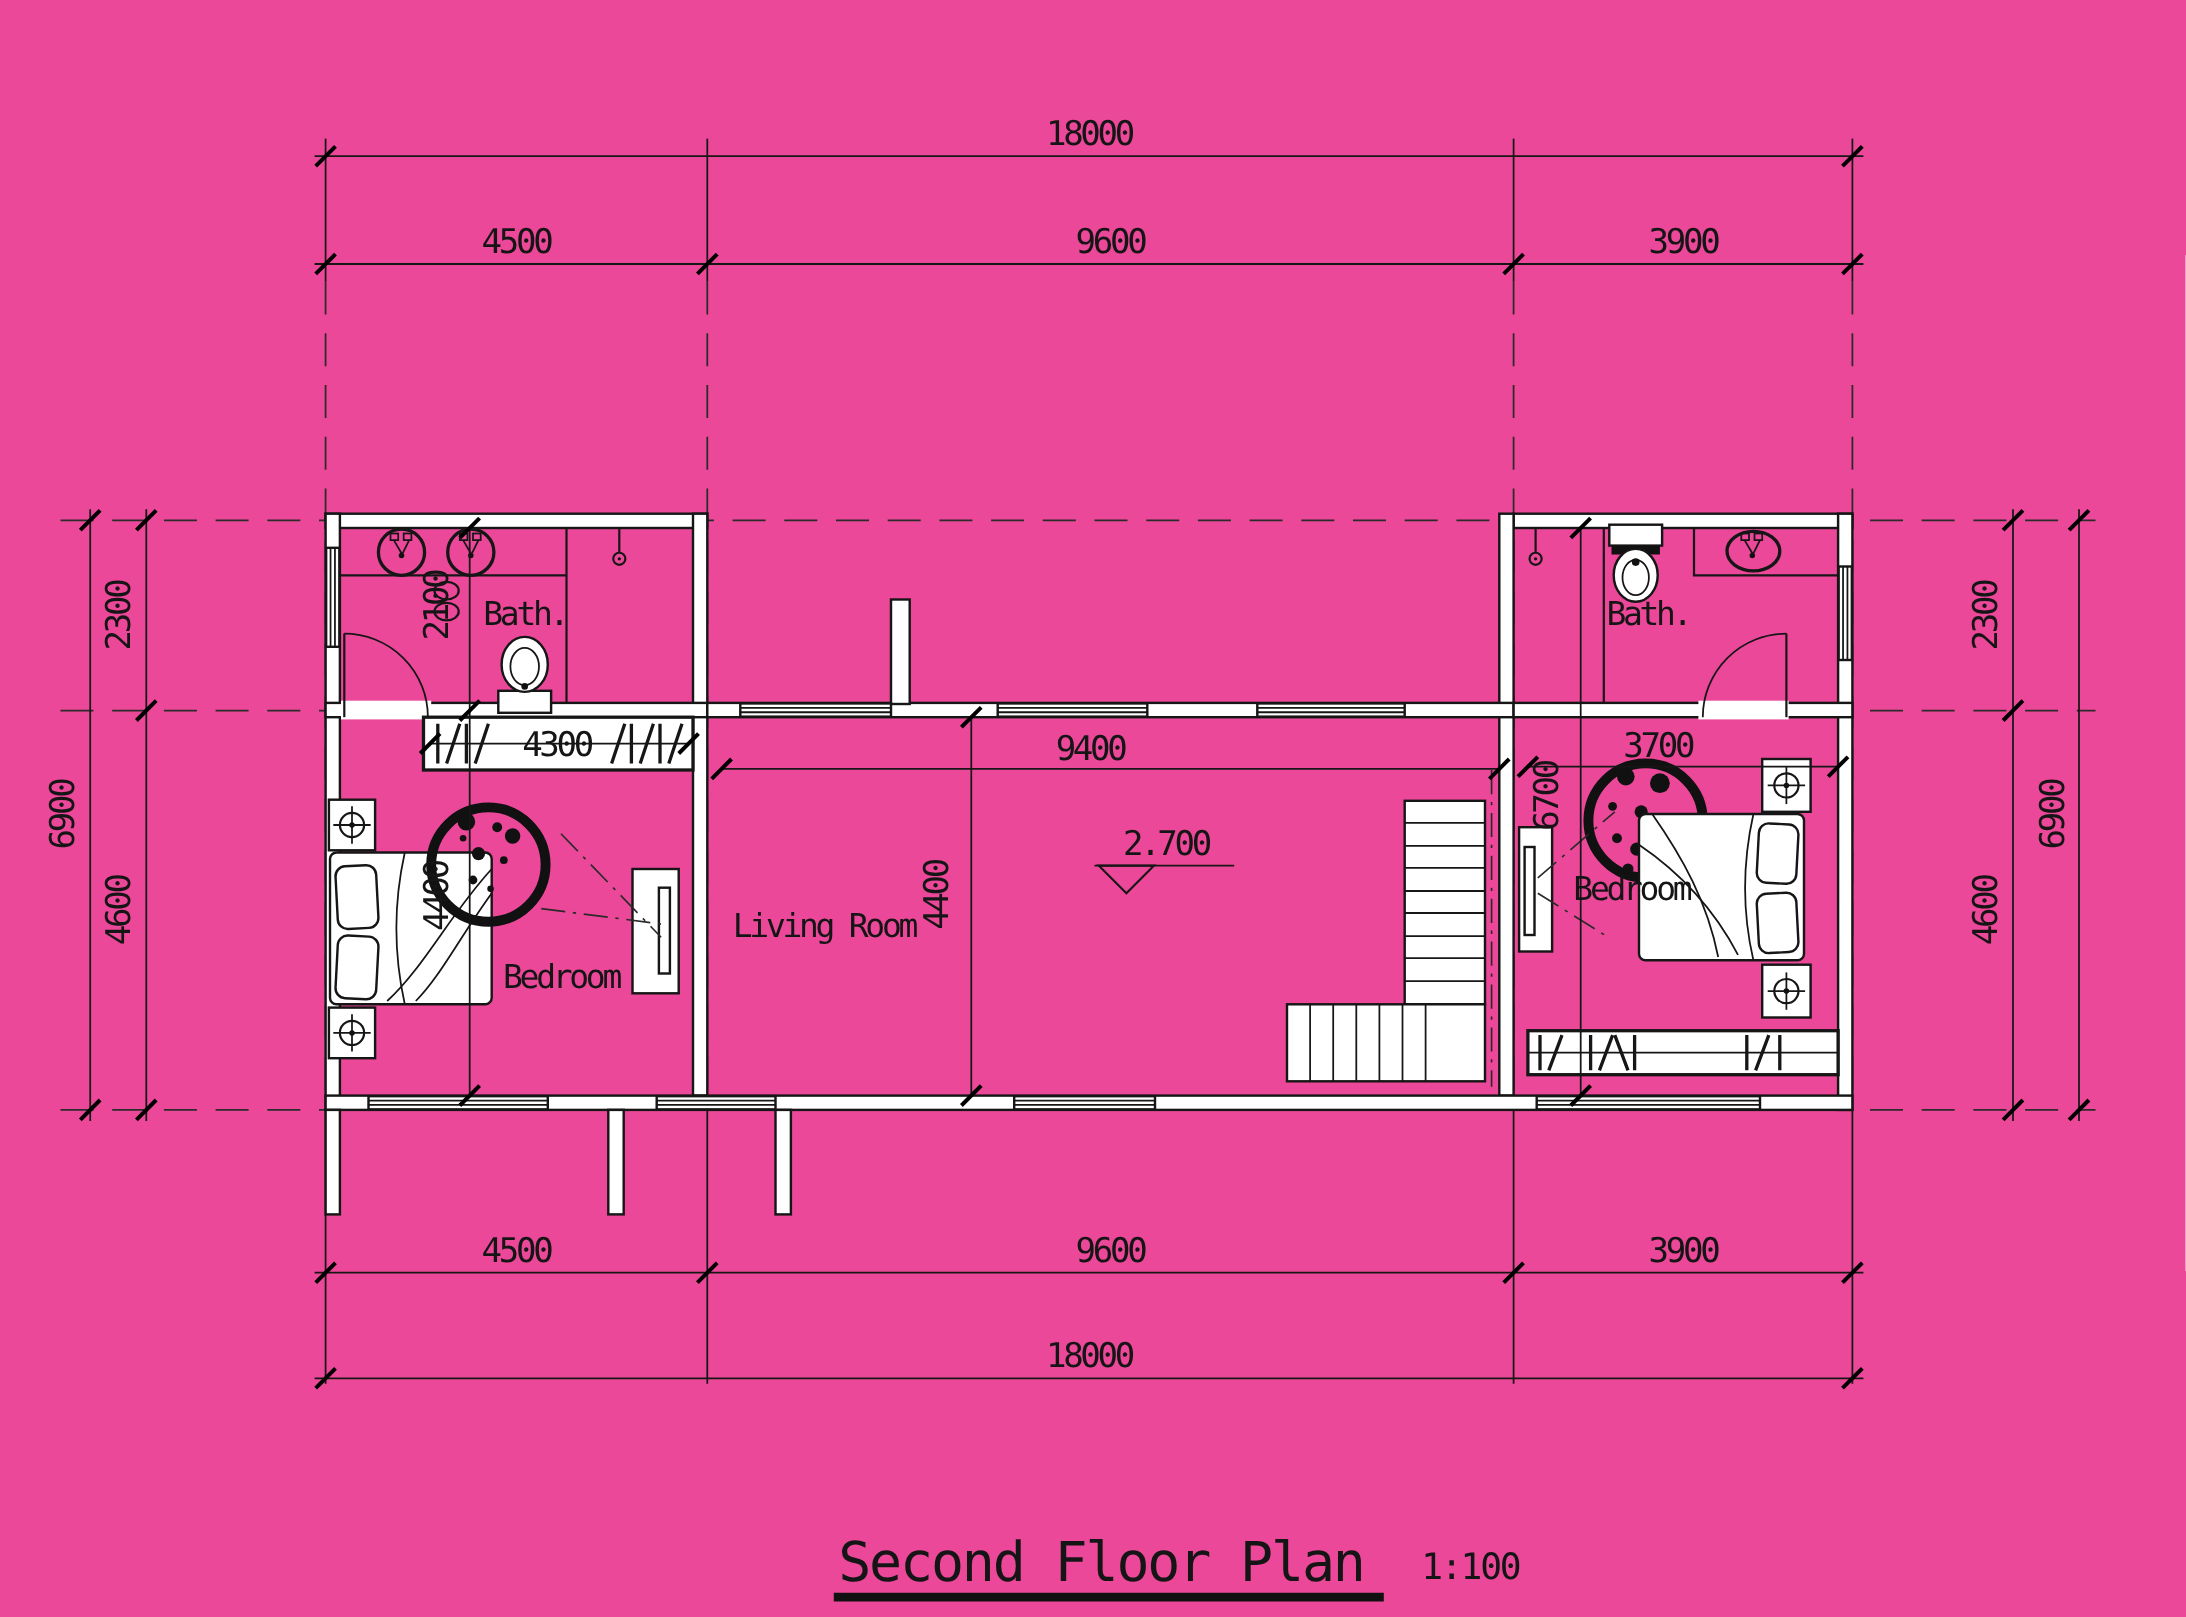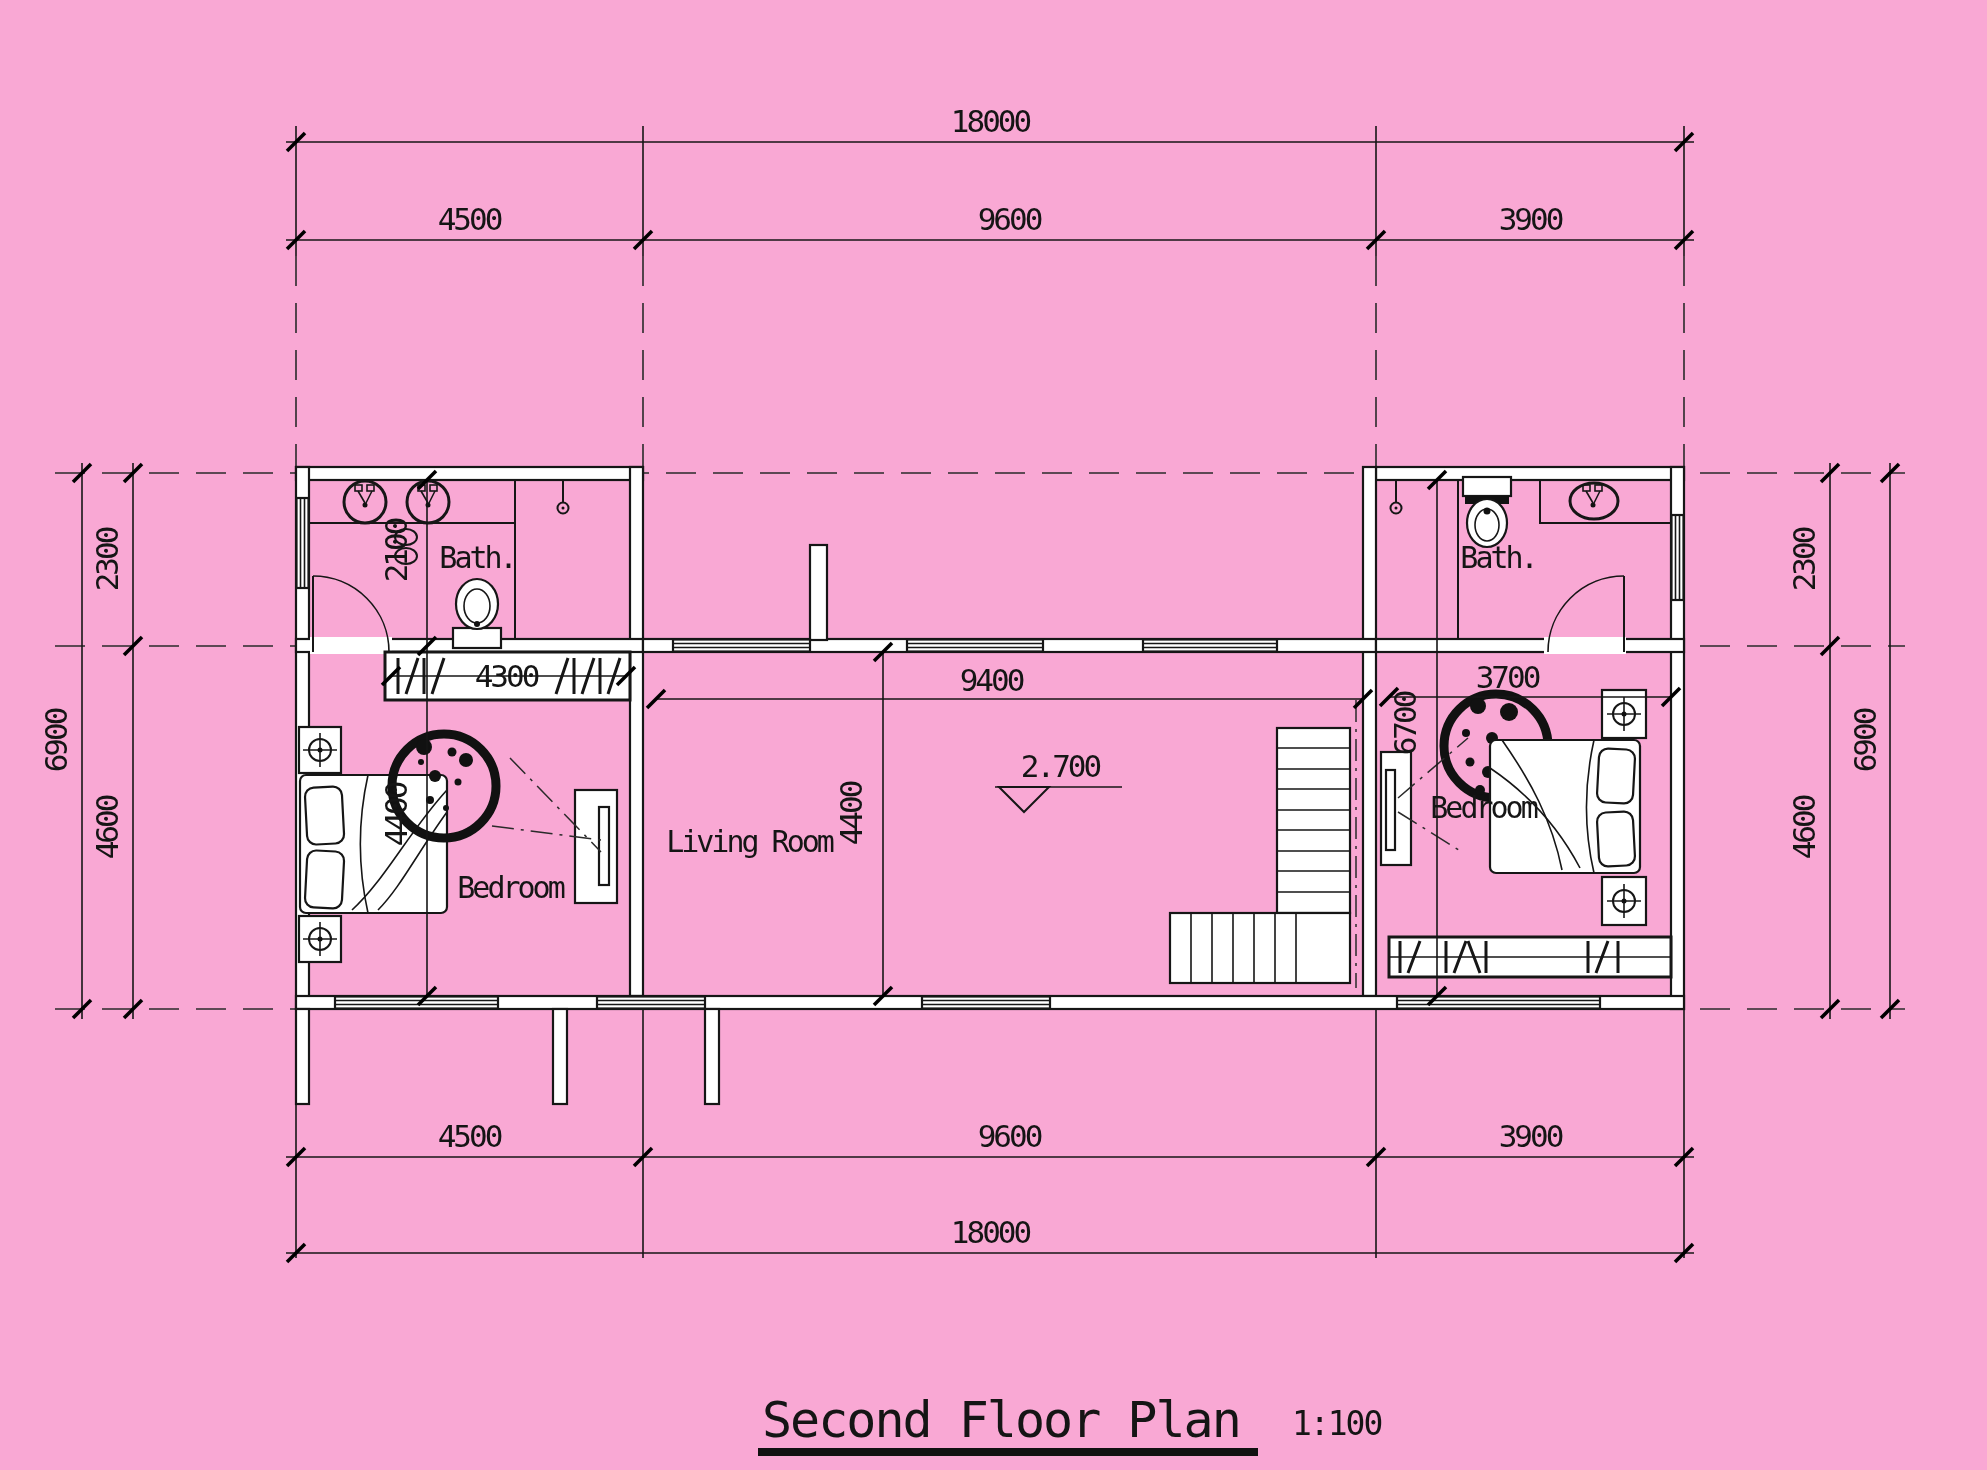--- a/index.html
+++ b/index.html
@@ -1,16 +1,16 @@
 <!DOCTYPE html>
 <html><head>
 <meta charset="utf-8">
 <style>
   html,body{margin:0;padding:0;background:#fff;}
-  .page{width:1987px;height:1470px;background:#f9a8d4;position:relative;}
+  .page{width:1987px;height:1470px;background:#ec4899;position:relative;}
   svg text{
     font-family:"DejaVu Sans Mono","Liberation Mono",monospace;
     fill:#151515;
     letter-spacing:-3px;
   }
   .t30{font-size:31px;}
   .t29{font-size:30px;}
   .title-t{font-size:50px;letter-spacing:-2px;}
   .scale-t{font-size:33px;letter-spacing:-2px;}
   .ln{stroke:#161616;stroke-width:2;fill:none;}

